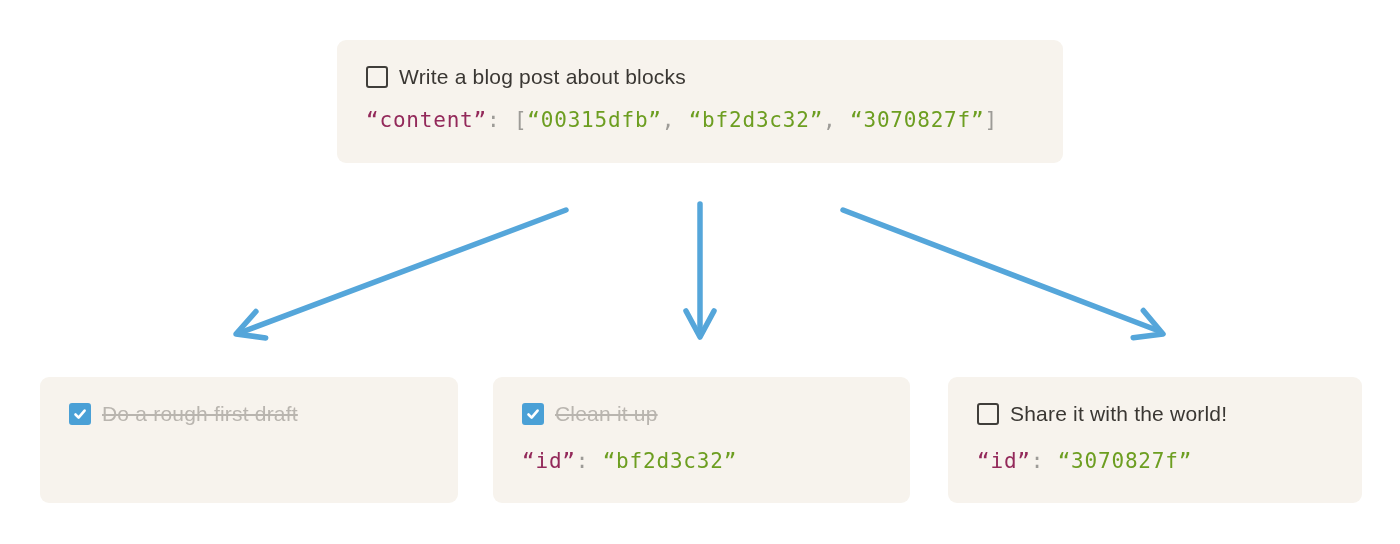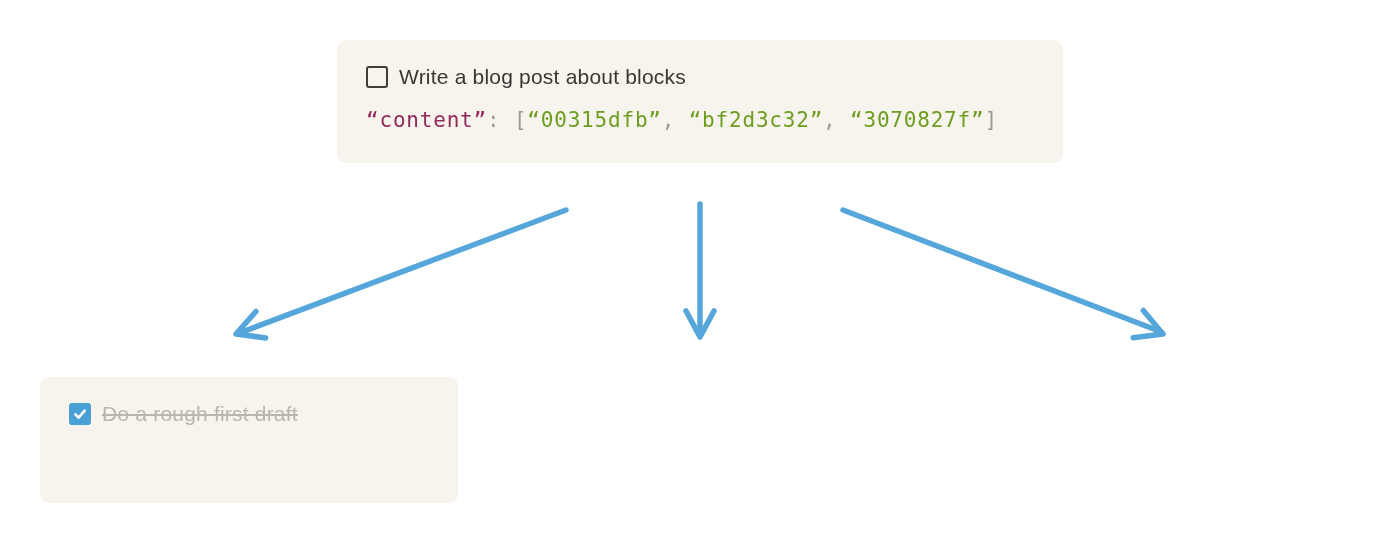--- a/index.html
+++ b/index.html
@@ -127,15 +127,33 @@
     <div class="todo-row">
       <span class="checkbox checked">
           <svg width="16" height="16" viewBox="0 0 16 16">
             <polyline points="3.5,8.5 6.6,11.6 12.6,4.6" fill="none" stroke="#ffffff" stroke-width="2.6" stroke-linecap="round" stroke-linejoin="round"></polyline>
           </svg>
         </span>
       <span class="todo-label completed">Do a rough first draft</span>
     </div>
   </div>
 
+  <div class="card" id="child-card-2">
+    <div class="todo-row">
+      <span class="checkbox checked">
+          <svg width="16" height="16" viewBox="0 0 16 16">
+            <polyline points="3.5,8.5 6.6,11.6 12.6,4.6" fill="none" stroke="#ffffff" stroke-width="2.6" stroke-linecap="round" stroke-linejoin="round"></polyline>
+          </svg>
+        </span>
+      <span class="todo-label completed">Clean it up</span>
+    </div>
+    <div class="code-line"><span class="tok-key">“id”</span><span class="tok-punct">: </span><span class="tok-str">“bf2d3c32”</span></div>
+  </div>
 
+  <div class="card" id="child-card-3">
+    <div class="todo-row">
+      <span class="checkbox"></span>
+      <span class="todo-label">Share it with the world!</span>
+    </div>
+    <div class="code-line"><span class="tok-key">“id”</span><span class="tok-punct">: </span><span class="tok-str">“3070827f”</span></div>
+  </div>
 
 </div>
 
 </body></html>

